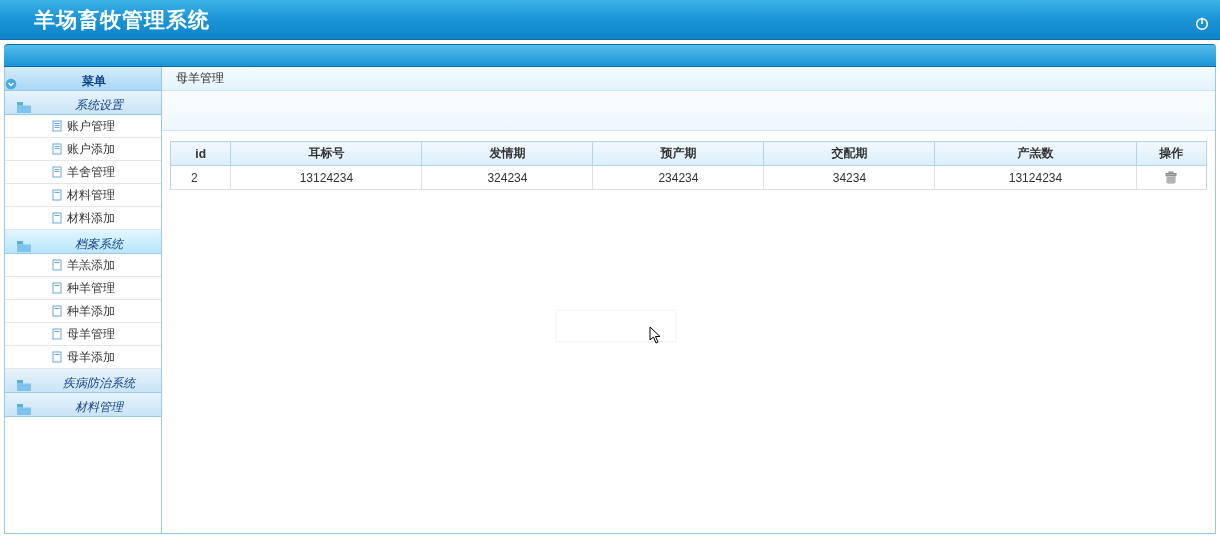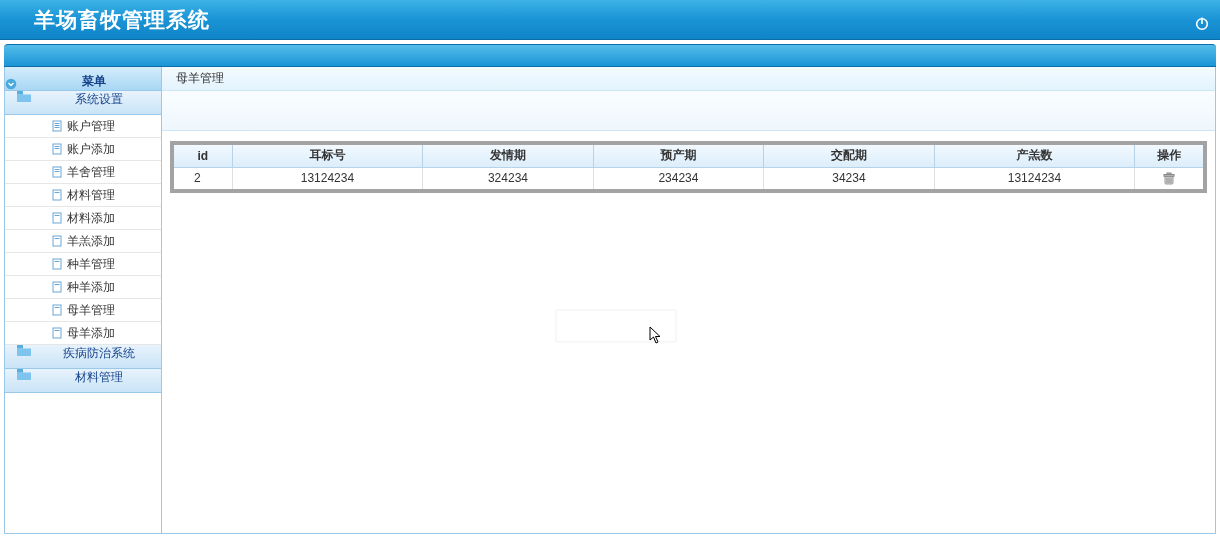--- a/index.html
+++ b/index.html
@@ -70,24 +70,25 @@
     .menu-head .arrow-icon {
       margin-right: 30px;
       display: inline-flex;
     }
     .menu-head .label { flex: 1; text-align: center; margin-left: -20px;}
     .menu-cat {
       height: 24px;
       background: linear-gradient(to bottom, #e8f3fc 0%, #c9e4f7 100%);
       border-bottom: 1px solid #99c8e8;
       display: flex;
-      align-items: flex-start;
+      align-items: flex-end;
       padding-left: 12px;
       color: #15428b;
       cursor: pointer;
+      font-style: italic;
     }
     .menu-cat.selected {
       background: linear-gradient(to bottom, #e0f6ff 0%, #b8e5fb 100%);
     }
     .menu-cat .folder-icon { margin-right: 24px; display:inline-flex;}
     .menu-cat .label { flex:1; text-align:center; margin-left:-18px;}
     .menu-item {
       height: 23px;
       background: #fff;
       border-bottom: 1px solid #e6e6e6;
@@ -121,21 +122,21 @@
       height: 40px;
       background: linear-gradient(to bottom, #fafdff 0%, #eef7fd 100%);
       border-bottom: 1px solid #cfe6f6;
     }
     .table-wrap {
       padding: 10px 8px;
     }
     table.data {
       width: 100%;
       border-collapse: collapse;
-      border: 4px solid #a3a3a3;
+      border: 1px solid #a3a3a3;
       padding-left: 45px;
     }
     table.data th {
       background: linear-gradient(to bottom, #f2f9ff 0%, #dbeefa 100%);
       border: 1px solid #b6d3e9;
       height: 24px;
       font-weight: bold;
       color: #333;
       font-size: 12px;
     }
@@ -249,20 +250,29 @@
     <div class="menu-item">
       <span class="doc-icon">
           <svg width="12" height="12" viewBox="0 0 12 12">
             <rect x="2" y="1" width="8" height="10" fill="#fff" stroke="#6aa6d4"></rect>
             <line x1="3.5" y1="3.5" x2="8.5" y2="3.5" stroke="#6aa6d4"></line>
           </svg>
         </span>
       <span>材料添加</span>
     </div>
 
+    <div class="menu-cat selected">
+      <span class="folder-icon">
+        <svg width="14" height="12" viewBox="0 0 14 12">
+            <path d="M0 2 h5 l1.5 1.5 H14 V11 H0 Z" fill="#7fc4ef"></path>
+            <rect x="0" y="0" width="6" height="3" fill="#5aaede"></rect>
+          </svg>
+      </span>
+      <span class="label">档案系统</span>
+    </div>
     <div class="menu-item">
       <span class="doc-icon">
           <svg width="12" height="12" viewBox="0 0 12 12">
             <rect x="2" y="1" width="8" height="10" fill="#fff" stroke="#6aa6d4"></rect>
             <line x1="3.5" y1="3.5" x2="8.5" y2="3.5" stroke="#6aa6d4"></line>
           </svg>
         </span>
       <span>羊羔添加</span>
     </div>
     <div class="menu-item">

